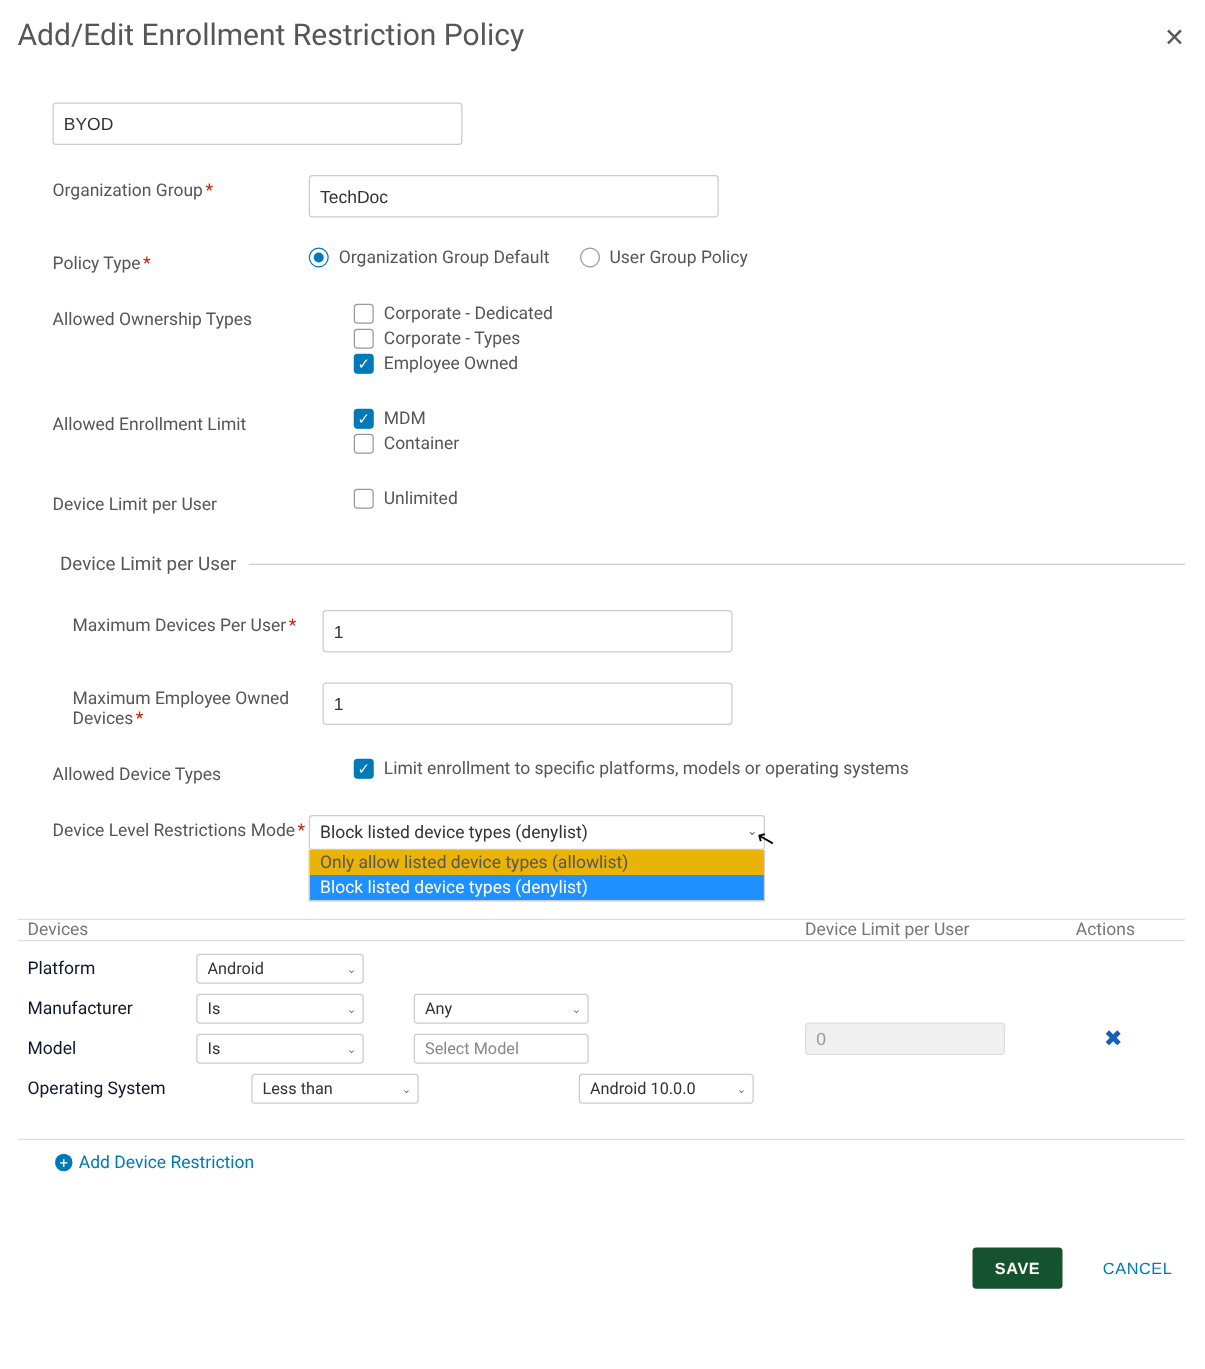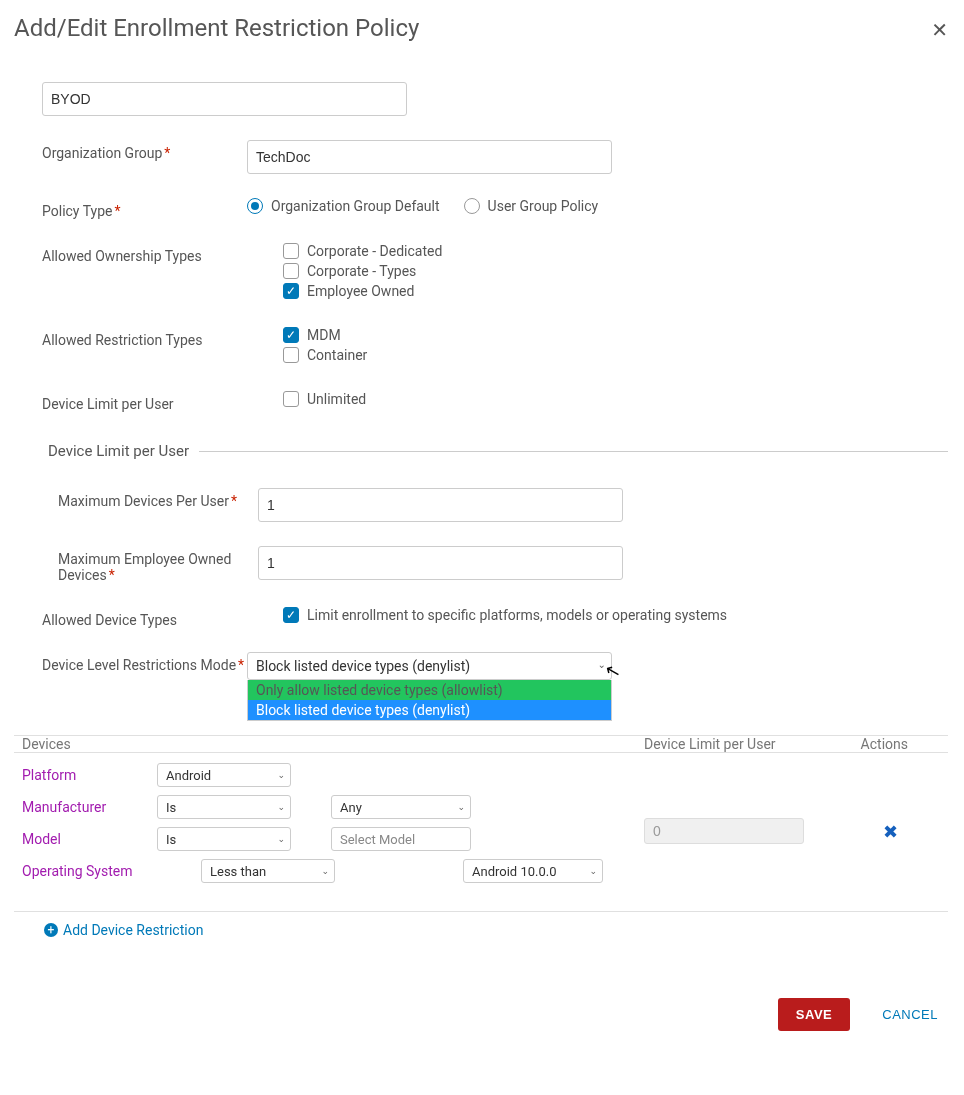--- a/index.html
+++ b/index.html
@@ -45,21 +45,21 @@
     color: #565656;
   }
   .control-col {
     flex: 1;
   }
   .req {
     color: #c92100;
     margin-left: 2px;
   }
   input[type=text].txt {
-    width: 365px;
+    width: 328px;
     height: 28px;
     border: 1px solid #ccc;
     border-radius: 3px;
     padding: 16px 8px;
     font-size: 14px;
     color: #333;
   }
   .radio-row {
     display: flex;
     align-items: center;
@@ -151,21 +151,21 @@
     right: 6px;
     top: 7px;
     font-size: 10px;
     color: #666;
   }
   .dropdown-list {
     position: absolute;
     top: 28px;
     left: 0;
     width: 100%;
-    background: #22c55e;
+    background: #eab308;
     border-left: 1px solid #ccc;
     border-right: 1px solid #ccc;
     border-bottom: 1px solid #ccc;
     z-index: 10;
   }
   .dropdown-item {
     padding: 2px 8px;
     font-size: 14px;
     cursor: pointer;
   }
@@ -217,21 +217,21 @@
   }
   .dev-row {
     display: flex;
     align-items: center;
     margin-bottom: 8px;
   }
   .dev-row:last-child { margin-bottom: 16px; gap: 44px; }
   .dev-label {
     width: 135px;
     font-size: 14px;
-    color: #a21caf;
+    color: #0f172a;
   }
   .sel {
     height: 24px;
     border: 1px solid #ccc;
     border-radius: 3px;
     padding: 0 20px 0 8px;
     font-size: 13px;
     background: #fff;
     position: relative;
     display: flex;
@@ -287,21 +287,21 @@
   }
   .footer {
     margin-top: 60px;
     display: flex;
     justify-content: flex-end;
     align-items: center;
     gap: 26px;
     padding-right: 4px;
   }
   .btn-save {
-    background: #b91c1c;
+    background: #14532d;
     color: #fff;
     border: none;
     border-radius: 3px;
     padding: 9px 18px;
     font-size: 13px;
     font-weight: 600;
     letter-spacing: 0.5px;
     cursor: pointer;
   }
   .btn-cancel {
@@ -370,21 +370,21 @@
           <span>Corporate - Types</span>
         </div>
         <div class="chk-row">
           <div class="chk checked"></div>
           <span>Employee Owned</span>
         </div>
       </div>
     </div>
 
     <div class="row">
-      <div class="label-col">Allowed Restriction Types</div>
+      <div class="label-col">Allowed Enrollment Limit</div>
       <div class="control-col">
         <div class="chk-row">
           <div class="chk checked"></div>
           <span>MDM</span>
         </div>
         <div class="chk-row">
           <div class="chk"></div>
           <span>Container</span>
         </div>
       </div>

